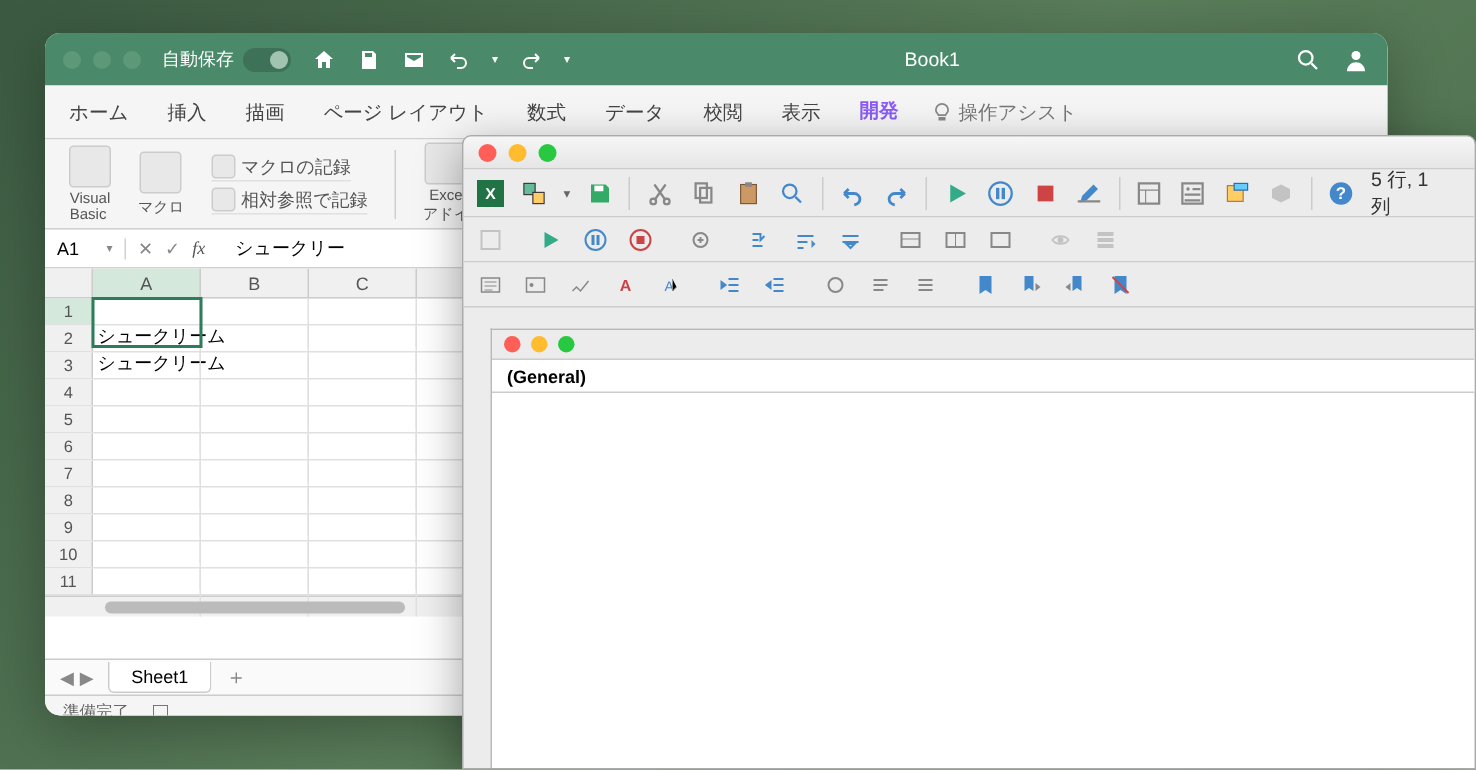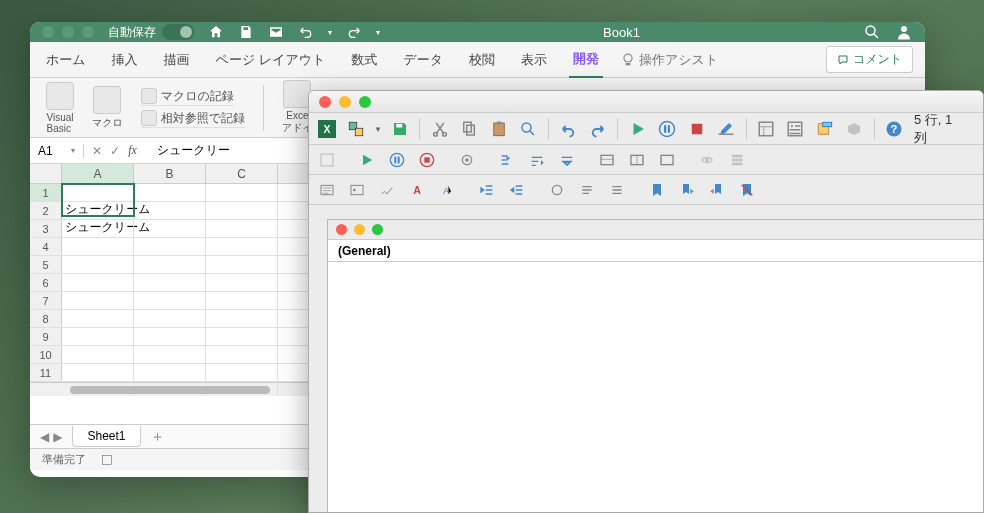--- a/index.html
+++ b/index.html
@@ -1,20 +1,20 @@
 <!DOCTYPE html>
 <html><head>
 <meta charset="utf-8">
 <style>
 * { margin: 0; padding: 0; box-sizing: border-box; font-family: -apple-system, "Hiragino Sans", sans-serif; }
 body { width: 984px; height: 513px; background: linear-gradient(135deg, #3a5940 0%, #5a7d5a 50%, #4a6b4a 100%); position: relative; overflow: hidden; }
 
 
 .excel-window { position: absolute; left: 30px; top: 22px; width: 895px; height: 455px; background: #fff; border-radius: 10px; box-shadow: 0 10px 40px rgba(0,0,0,0.3); overflow: hidden; }
-.excel-title { height: 20px; background: #4a8a6a; display: flex; align-items: center; padding: 0 12px; color: #fff; font-size: 13px; }
+.excel-title { height: 35px; background: #4a8a6a; display: flex; align-items: center; padding: 0 12px; color: #fff; font-size: 13px; }
 .traffic { display: flex; gap: 8px; margin-right: 14px; }
 .dot { width: 12px; height: 12px; border-radius: 50%; background: #5d9978; }
 .autosave { display: flex; align-items: center; gap: 6px; font-size: 12px; }
 .autosave .toggle { width: 32px; height: 16px; background: #3d7258; border-radius: 8px; position: relative; }
 .autosave .toggle::after { content: ''; position: absolute; right: 2px; top: 2px; width: 12px; height: 12px; background: #a0c4b0; border-radius: 50%; }
 .title-icons { display: flex; gap: 14px; margin-left: 14px; align-items: center; }
 .title-icons svg { width: 16px; height: 16px; fill: #fff; }
 .title-center { flex: 1; text-align: center; font-weight: 500; }
 .title-right { display: flex; gap: 14px; align-items: center; }
 .title-right svg { width: 18px; height: 18px; fill: #fff; }
@@ -145,26 +145,20 @@
     <span class="tab">校閲</span>
     <span class="tab">表示</span>
     <span class="tab active">開発</span>
     <span class="assist">
       <svg width="14" height="14" viewBox="0 0 24 24">
           <path fill="none" stroke="#888" stroke-width="2" d="M12 2a7 7 0 017 7c0 3-2 4-3 6H8c-1-2-3-3-3-6a7 7 0 017-7zM9 18h6v2H9z"></path>
         </svg>
       <span>操作アシスト</span>
     </span>
     <span class="spacer"></span>
-    <button class="ribbon-btn">
-      <svg width="12" height="12" viewBox="0 0 24 24">
-          <path fill="none" stroke="#2e7d5a" stroke-width="2" d="M4 4h16v12H10l-4 4v-4H4z"></path>
-        </svg>
-      <span>コメント</span>
-    </button>
   </div>
 
   <div class="ribbon-content">
     <div class="rgroup">
       <div class="ico"></div>
       <span style="white-space:pre;text-align:left">Visual
 Basic</span>
     </div>
     <div class="rgroup">
       <div class="ico"></div>

